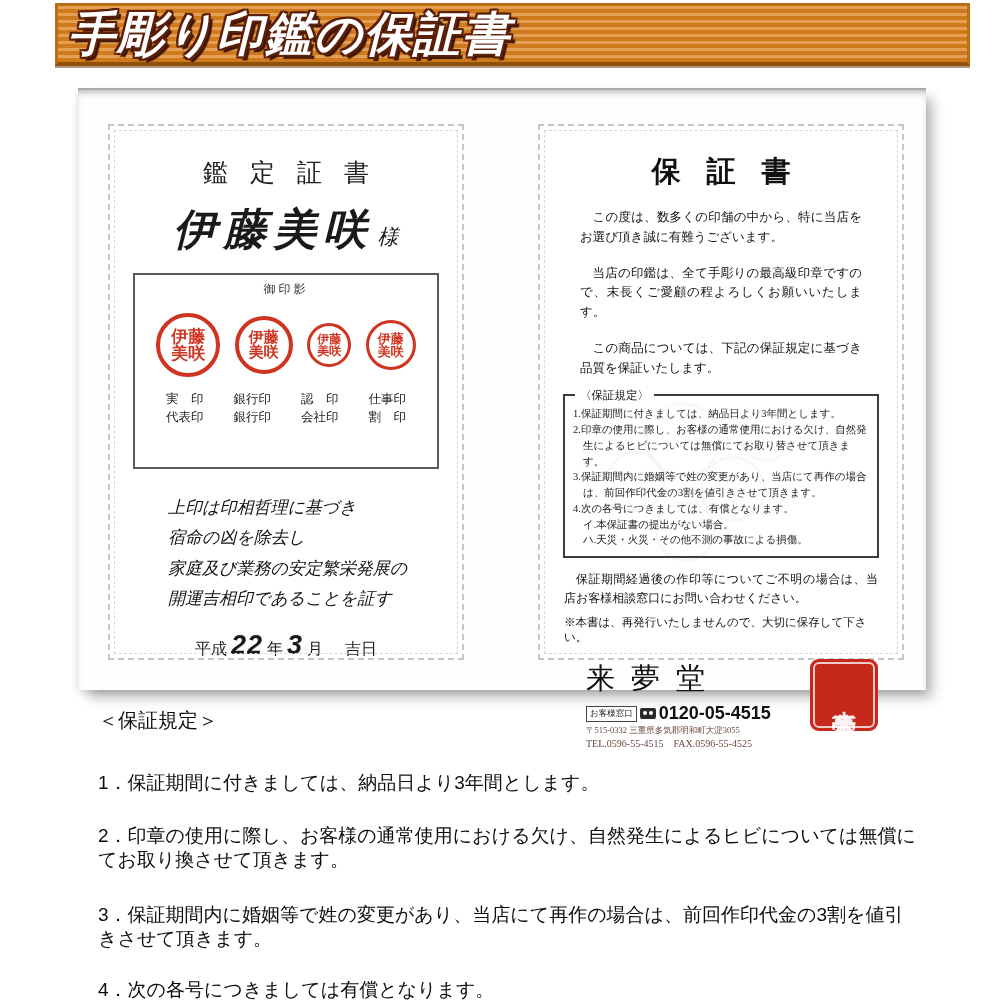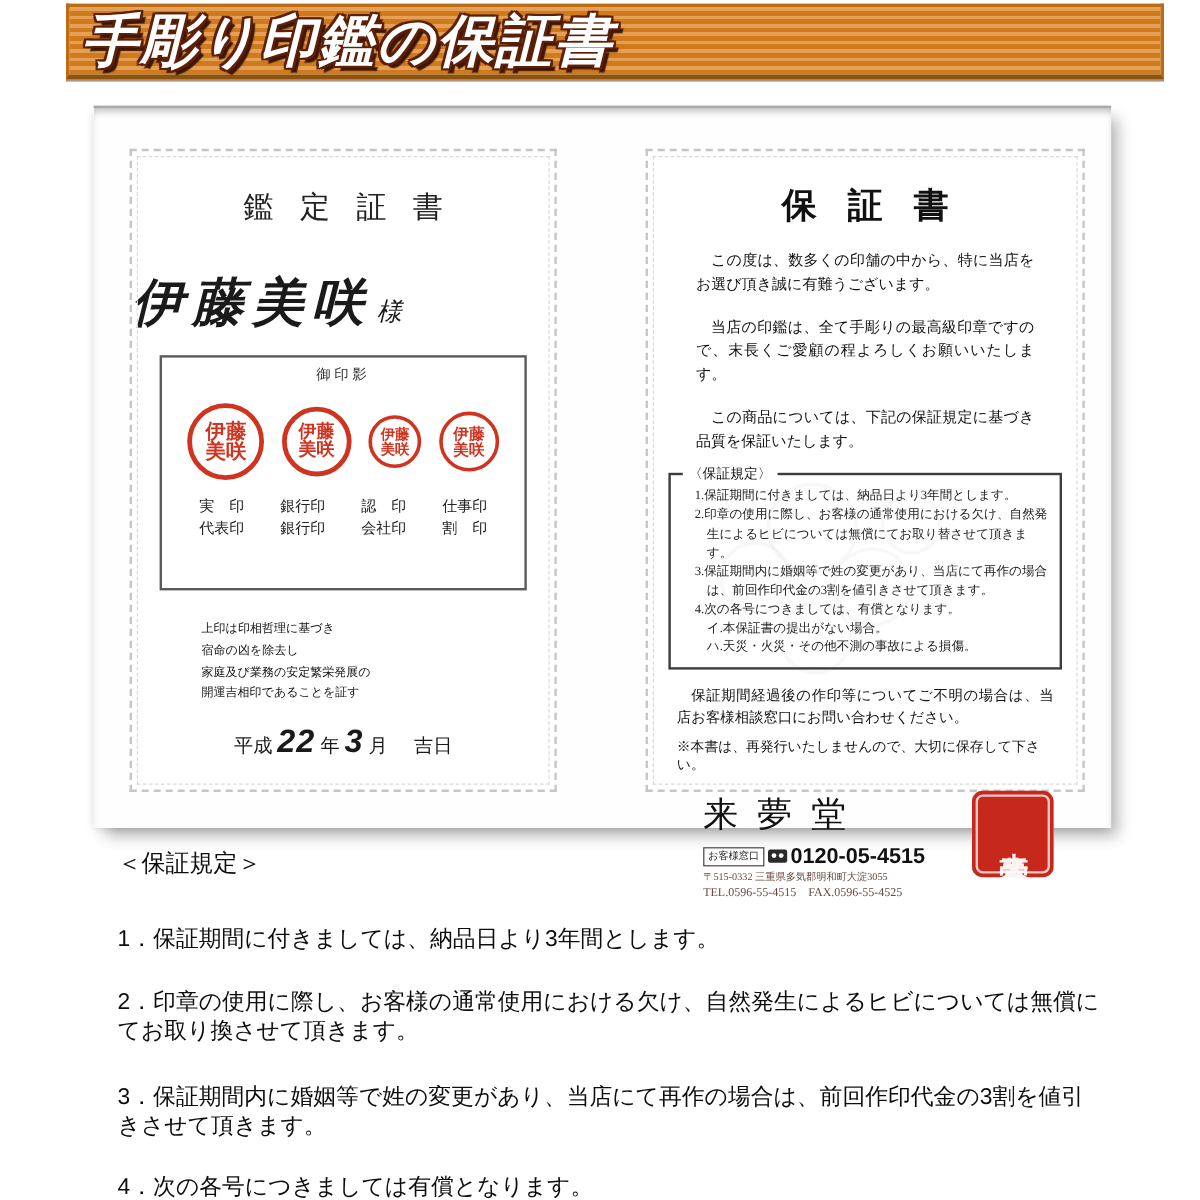--- a/index.html
+++ b/index.html
@@ -30,46 +30,46 @@
     border-top:2px solid #a9a9a9;
     box-shadow:inset 0 5px 7px -3px rgba(0,0,0,.30), 8px 9px 12px -2px rgba(0,0,0,.30), -2px 3px 7px -2px rgba(0,0,0,.15);
   }
   .cert{position:absolute;top:34px;height:532px;border:2px dashed #c6c6c6;background:#fff;}
   .cert::before{content:"";position:absolute;inset:4px;border:1px dashed #d9d9d9;pointer-events:none;}
   .cert-left{left:30px;width:352px;}
   .cert-right{left:460px;width:362px;}
 
   
   .app-title{margin-top:30px;text-align:center;font-size:25px;letter-spacing:22px;text-indent:22px;color:#222;}
-  .app-name-row{margin-top:35px;text-align:left;white-space:nowrap;}
+  .app-name-row{margin-top:12px;text-align:center;white-space:nowrap;}
   .app-name{font-size:43px;font-weight:bold;letter-spacing:7px;font-style:italic;}
   .app-honorific{font-size:21px;font-style:italic;}
   .imprint-box{width:302px;height:192px;margin:14px auto 0;border:2px solid #5a5a5a;position:relative;}
   .imprint-label{text-align:center;font-size:12px;letter-spacing:3px;margin-top:6px;color:#333;}
   .seal-row{display:flex;align-items:center;justify-content:space-around;margin:16px 14px 0;height:62px;}
   .seal{border-radius:50%;border-style:solid;border-color:#cf3420;color:#cf3420;
         display:flex;align-items:center;justify-content:center;text-align:center;
         font-weight:bold;overflow:hidden;line-height:1.02;}
   .seal-1{width:56px;height:56px;border-width:4px;font-size:17px;}
   .seal-2{width:50px;height:50px;border-width:4px;font-size:15px;}
   .seal-3{width:38px;height:38px;border-width:3px;font-size:12px;}
   .seal-4{width:44px;height:44px;border-width:3px;font-size:13px;}
   .seal span{display:block;width:2.1em;word-break:break-all;}
   .label-row{display:flex;justify-content:space-around;margin:14px 16px 0;}
   .label-col{text-align:center;font-size:12.5px;line-height:1.45;color:#222;white-space:pre;}
-  .statement{margin:24px 0 0 58px;font-size:10px;line-height:1.78;color:#111;}
+  .statement{margin:24px 0 0 58px;font-size:17px;font-style:italic;line-height:1.78;color:#111;}
   .date-row{margin-top:16px;text-align:center;font-size:16px;white-space:nowrap;}
   .date-num{font-family:"Liberation Sans",sans-serif;font-size:27px;font-weight:bold;font-style:italic;letter-spacing:1px;}
   .date-day{margin-left:18px;}
 
   
   .war-title{margin-top:26px;text-align:center;font-size:29px;font-weight:bold;letter-spacing:26px;text-indent:26px;color:#111;}
   .war-paras{margin:14px 24px 0;font-size:12.5px;line-height:1.58;color:#111;text-align:justify;}
   .war-paras p{margin:16px;text-indent:1em;}
-  .reg-box{position:relative;width:296px;margin:14px auto 0;border:2px solid #3c3c3c;padding:10px 8px 8px 20px;
+  .reg-box{position:relative;width:296px;margin:14px auto 0;border:2px solid #3c3c3c;padding:10px 8px 8px 8px;
            font-size:10.5px;line-height:1.5;color:#222;background:transparent;}
   .reg-box-title{position:absolute;top:-9px;left:10px;background:#fff;padding:0 5px;font-size:11.5px;color:#111;}
   .reg-item{margin:0;padding-left:10px;text-indent:-10px;}
   .reg-sub{margin:0 0 0 10px;}
   .wm{position:absolute;border:3px solid rgba(120,120,120,.55);border-radius:50%;opacity:.10;pointer-events:none;}
   .consult{margin:12px 24px 0;font-size:12px;line-height:1.55;text-indent:1em;color:#111;text-align:justify;}
   .note{margin:8px 24px 0;font-size:11.5px;color:#111;}
   .company-block{display:flex;align-items:flex-start;margin:14px 0 0 46px;}
   .company-left{width:210px;}
   .company-name{font-size:29px;letter-spacing:16px;color:#111;white-space:nowrap;}

